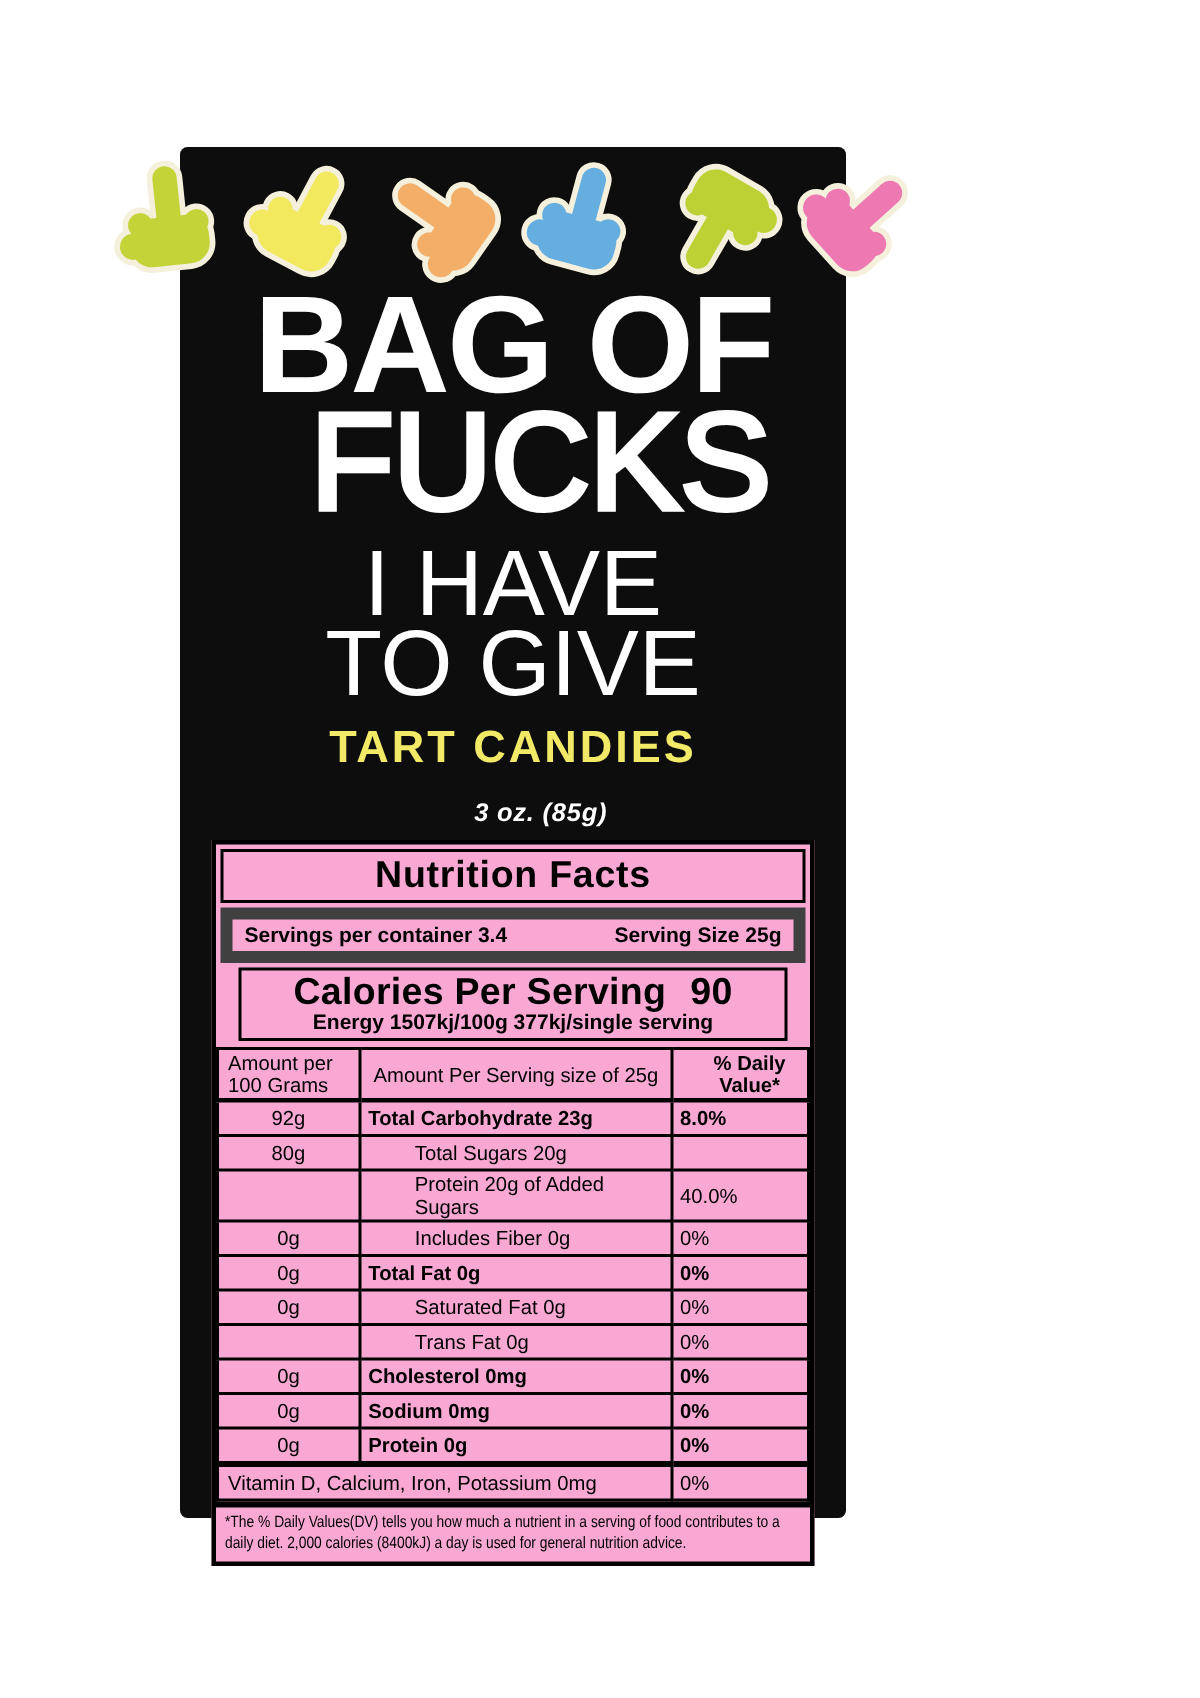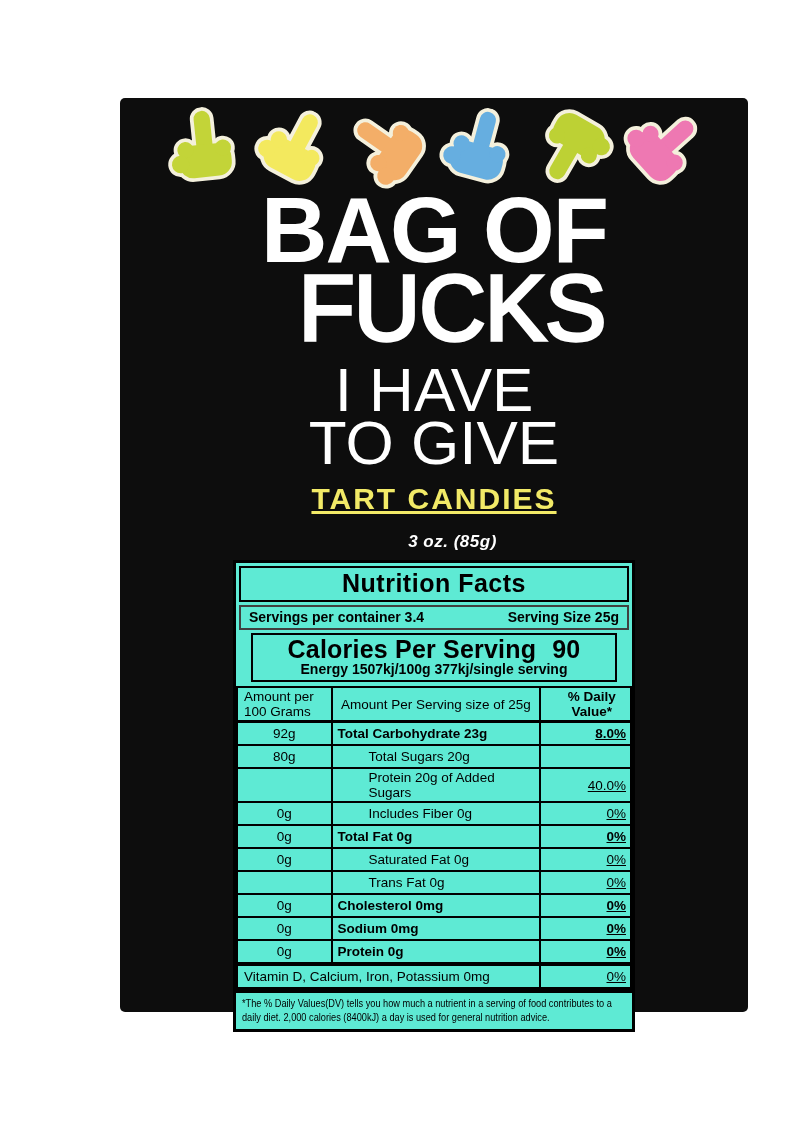--- a/index.html
+++ b/index.html
@@ -6,21 +6,21 @@
   body {
     width:800px; height:1132px;
     background:#ffffff;
     font-family:"Liberation Sans", sans-serif;
     -webkit-font-smoothing:antialiased;
   }
   .page { position:relative; width:800px; height:1132px; background:#ffffff; overflow:hidden; }
 
   .bag {
     position:absolute; left:120px; top:98px;
-    width:628px; height:914px;
+    width:444px; height:914px;
     background:#0d0d0d;
     border-radius:5px;
     text-align:center;
     color:#ffffff;
   }
 
   
   .fingers-row {
     display:flex; justify-content:center; align-items:center;
     gap:12px; padding-top:8px; height:82px;
@@ -28,59 +28,59 @@
   .hand { width:80px; height:80px; overflow:visible; }
   .hand-outline { fill:#f4f0dc; stroke:#f4f0dc; stroke-width:6; stroke-linejoin:round; stroke-linecap:round; }
   .hand-fill { stroke:none; }
 
   
   .t1 { font-size:92px; font-weight:700; line-height:72px; letter-spacing:-2px; margin-top:6px; }
   .t2 { font-size:92px; font-weight:400; line-height:84px; letter-spacing:-1px;padding-left:36px;
         -webkit-text-stroke:3.5px #ffffff; }
   .t3 { font-size:62px; font-weight:400; line-height:52px; margin-top:14px; letter-spacing:0px; }
   .t4 { font-size:62px; font-weight:400; line-height:54px; letter-spacing:0px; }
-  .subtitle { font-size:30px; font-weight:700; letter-spacing:2px; margin-top:12px; color:#f2ea67;text-decoration:underline; }
+  .subtitle { font-size:30px; font-weight:700; letter-spacing:2px; margin-top:12px; color:#f2ea67; }
   .net-weight { font-size:17px; font-weight:700; font-style:italic; margin-top:16px; letter-spacing:0.5px;margin-left:37px; }
 
   
   .nf-panel {
     width:396px; margin:8px auto 0;
-    background:#5eead4; color:#000;
+    background:#f9a8d4; color:#000;
     border:3px solid #000;
     text-align:left;
   }
   .nf-title {
     text-align:center; font-weight:700; font-size:25px;
     border:2px solid #000; margin:3px; padding:1px 0 2px;
     letter-spacing:0.5px;
   }
   .nf-servings {
     display:flex; justify-content:space-between;
-    border:2px solid #404040; margin:0 3px 3px; padding:2px 8px 3px;
+    border:8px solid #404040; margin:0 3px 3px; padding:2px 8px 3px;
     font-size:14px; font-weight:700;
   }
   .nf-calories {
     border:2px solid #000; margin:0 15px 4px; padding:0 0 3px;
     text-align:center;
   }
   .nf-cal-line { font-size:25px; font-weight:700; letter-spacing:0.2px; }
   .nf-cal-value { margin-left:16px; }
   .nf-energy { font-size:14px; font-weight:700; margin-top:-3px; }
 
   table.nf-table { width:100%; border-collapse:collapse; font-size:13.5px; }
   .nf-table th, .nf-table td { border:2px solid #000; padding:1px 4px; }
   .nf-table th { font-weight:400; vertical-align:middle;margin-top:41px; }
   .nf-table th.h-amt { width:24%; text-align:left; padding-left:6px; }
   .nf-table th.h-serv { width:53%; text-align:center; }
   .nf-table th.h-dv { width:23%; text-align:center; font-weight:700;padding-left:16px; }
   .nf-table thead th { border-bottom:3px solid #000; height:30px; }
   .nf-table td { height:19px; }
   .nf-table td.amt { text-align:center; }
   .nf-table td.nut { text-align:left; padding-left:5px; }
-  .nf-table td.dv  { text-align:right;text-decoration:underline; }
+  .nf-table td.dv  { text-align:left; }
   .nf-table tr.indent-row td.nut { padding-left:36px; }
   .nf-table tr.bold-row td.nut, .nf-table tr.bold-row td.dv { font-weight:700; }
   .nf-table tr.vit-row td { border-top:4px solid #000; }
   .nf-table tr.vit-row td.vit-label { text-align:left; padding-left:6px; }
 
   .nf-footnote { border-top:4px solid #000; padding:4px 6px 4px; overflow:hidden; }
   .nf-footnote-inner {
     width:460px; transform:scaleX(0.837); transform-origin:0 0;
     font-size:11px; line-height:1.25; color:#000;
   }

